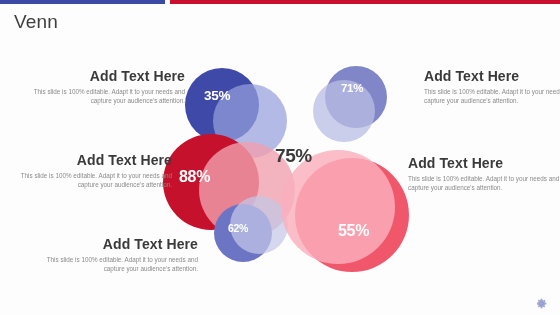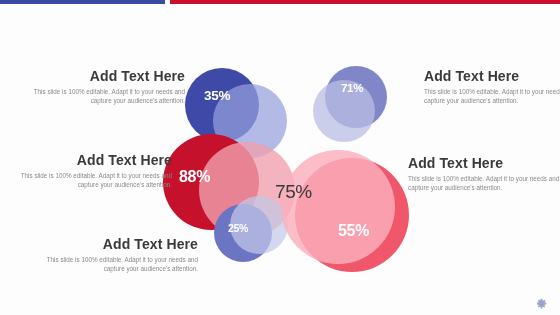--- a/index.html
+++ b/index.html
@@ -104,24 +104,23 @@
   .p-25 { top: 82px;  left: 341px; font-size: 11.5px; }
   .p-45 { top: 168px; left: 179px; font-size: 16px;   }
   .p-20 { top: 222px; left: 228px; font-size: 10.5px; }
   .p-55 { top: 222px; left: 338px; font-size: 16px;   }
 
   .center-pct {
     position: absolute;
     top: 145px;
     left: 275px;
     font-size: 19px;
-    font-weight: normal;
+    font-weight: bold;
     color: #3a3a3a;
     letter-spacing: -0.4px;
-    margin-top: 36px;
   }
 
   
   .gear {
     position: absolute;
     bottom: 5px;
     right: 12px;
     width: 13px;
     height: 13px;
     opacity: 0.55;
@@ -131,20 +130,21 @@
 <body>
 
 <div class="slide">
 
   <div class="topbar">
     <div class="topbar-left"></div>
     <div class="topbar-gap"></div>
     <div class="topbar-right"></div>
   </div>
 
+  <div class="page-title">Venn</div>
 
   <div class="venn">
 
     <div class="circle c-35"></div>
     <div class="circle o-35"></div>
 
     <div class="circle c-25"></div>
     <div class="circle o-25"></div>
 
     <div class="circle c-45"></div>
@@ -152,21 +152,21 @@
 
     <div class="circle c-20"></div>
     <div class="circle o-20"></div>
 
     <div class="circle c-55"></div>
     <div class="circle o-55"></div>
 
     <div class="pct p-35">35%</div>
     <div class="pct p-25">71%</div>
     <div class="pct p-45">88%</div>
-    <div class="pct p-20">25%</div>
+    <div class="pct p-20">62%</div>
     <div class="pct p-55">55%</div>
 
     <div class="center-pct">75%</div>
   </div>
 
   <div class="txt txt-1 right-align">
     <div class="head">Add Text Here</div>
     <div class="body">This slide is 100% editable. Adapt it to your needs and capture your audience's attention.</div>
   </div>
 

